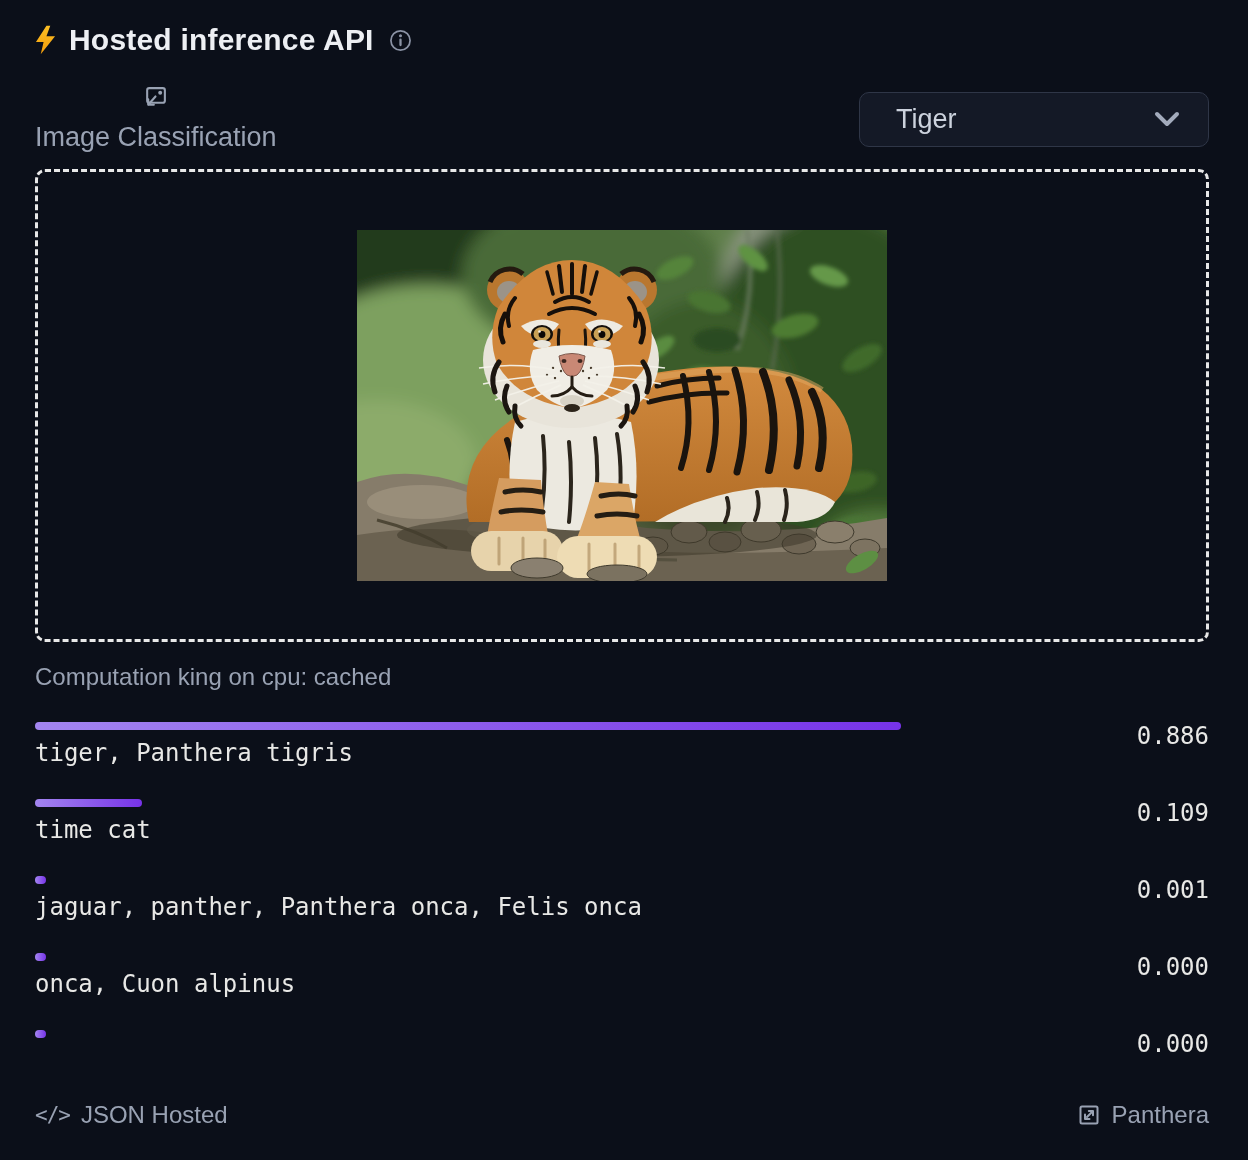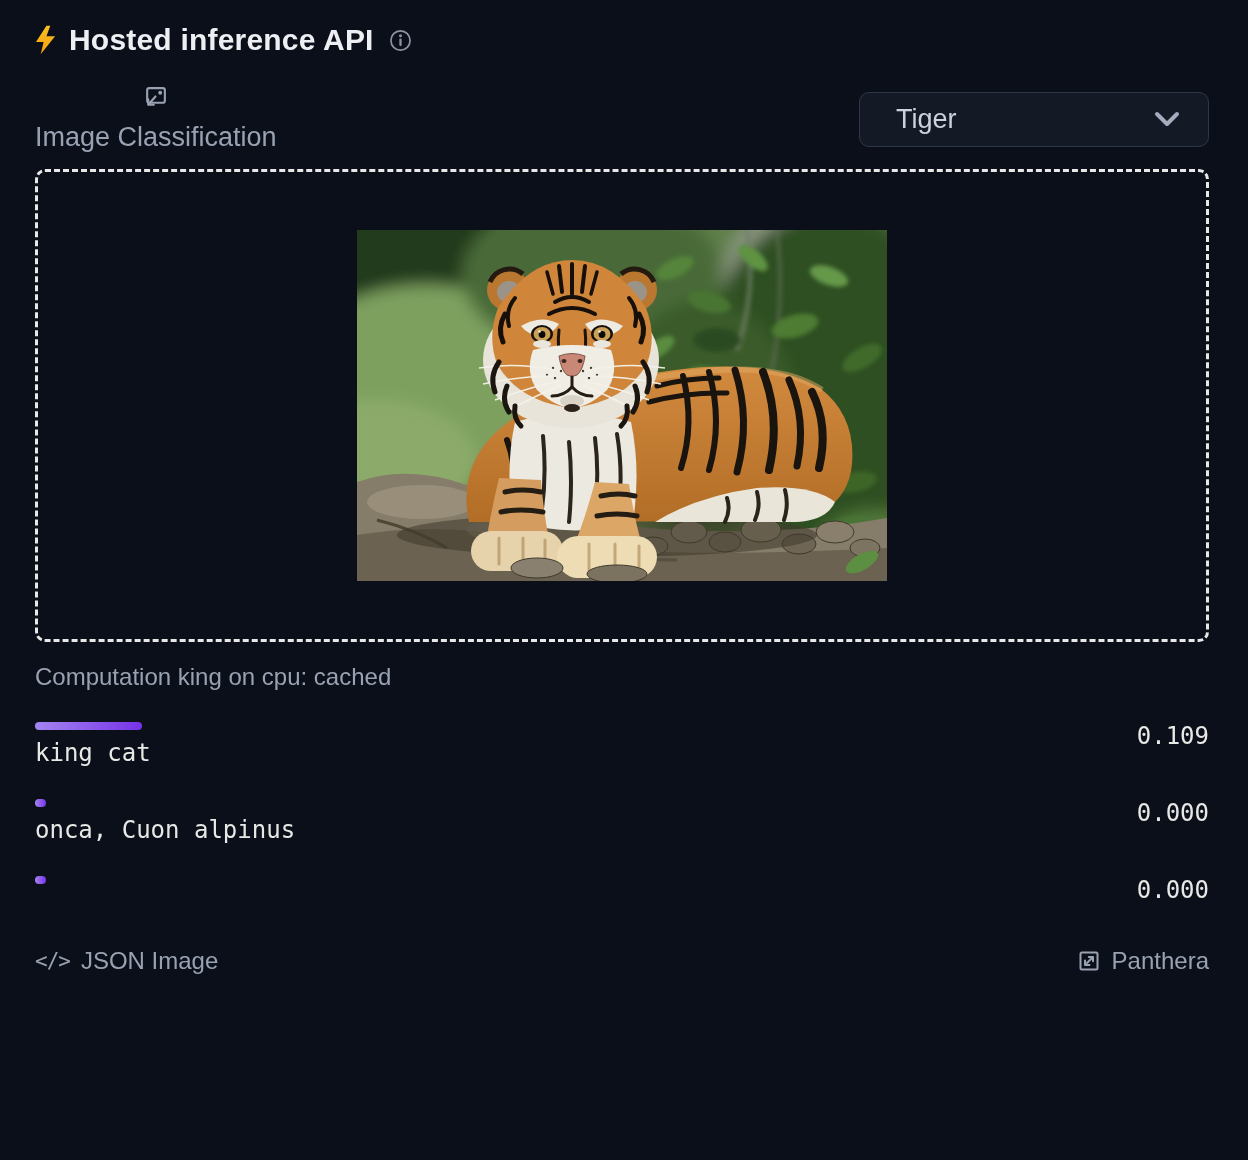--- a/index.html
+++ b/index.html
@@ -297,44 +297,58 @@
       <ellipse cx="260" cy="344" rx="30" ry="9" fill="#7b7260" stroke="#3f3a2d" stroke-width="1"></ellipse>
       <ellipse cx="505" cy="332" rx="18" ry="8" fill="#5d8f43" transform="rotate(-30 505 332)"></ellipse>
     </svg>
   </div>
 
   <div class="computation">Computation king on cpu: cached</div>
 
   <div class="results">
     <div class="row">
       <div class="bar-area">
+        <div class="bar" style="width: 88.6%;"></div>
+        <div class="row-label">tiger, Panthera tigris</div>
+      </div>
+      <div class="score">0.886</div>
+    </div>
+    <div class="row">
+      <div class="bar-area">
         <div class="bar" style="width: 10.9%;"></div>
-        <div class="row-label">king cat</div>
+        <div class="row-label">time cat</div>
       </div>
       <div class="score">0.109</div>
+    </div>
+    <div class="row">
+      <div class="bar-area">
+        <div class="bar" style="width: 0.1%;"></div>
+        <div class="row-label">jaguar, panther, Panthera onca, Felis onca</div>
+      </div>
+      <div class="score">0.001</div>
     </div>
     <div class="row">
       <div class="bar-area">
         <div class="bar" style="width: 0%;"></div>
         <div class="row-label">onca, Cuon alpinus</div>
       </div>
       <div class="score">0.000</div>
     </div>
     <div class="row">
       <div class="bar-area">
         <div class="bar" style="width: 0%;"></div>
       </div>
       <div class="score">0.000</div>
     </div>
   </div>
 
   <div class="footer">
     <div class="footer-btn">
       <span class="code-glyph">&lt;/&gt;</span>
-      <span>JSON Image</span>
+      <span>JSON Hosted</span>
     </div>
     <div class="footer-btn">
       <svg class="maxi" viewBox="0 0 24 24">
         <rect x="3.5" y="3.5" width="17" height="17" rx="1.5" fill="none" stroke="#99a2b3" stroke-width="2"></rect>
         <path d="M10,14 L16,8 M16,8 H11.8 M16,8 V12.2 M8,11.5 V16 H12.5" fill="none" stroke="#99a2b3" stroke-width="2" stroke-linecap="round" stroke-linejoin="round"></path>
       </svg>
       <span>Panthera</span>
     </div>
   </div>
 

